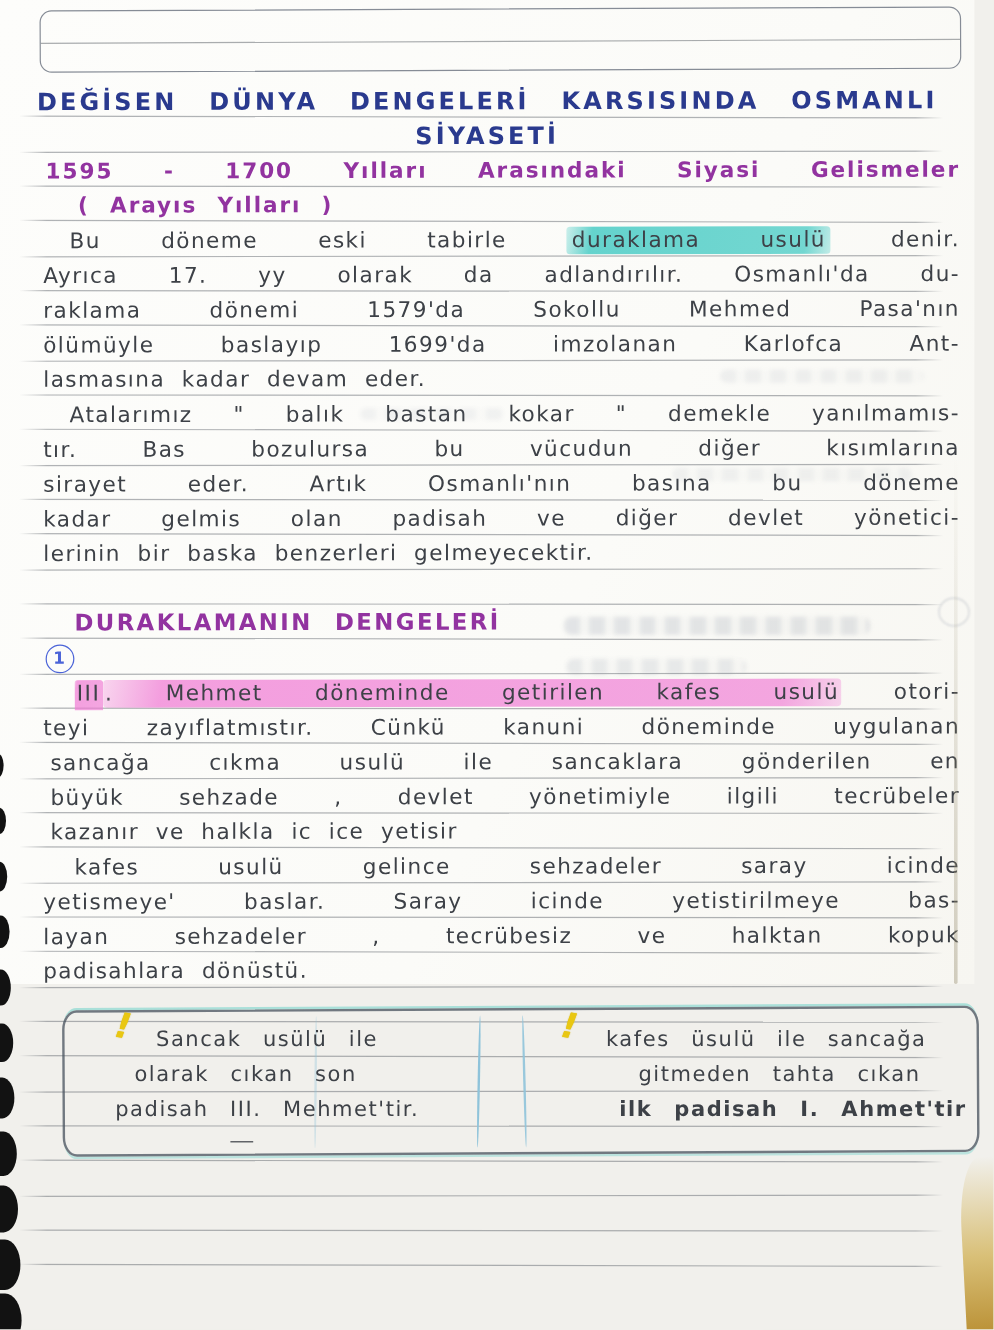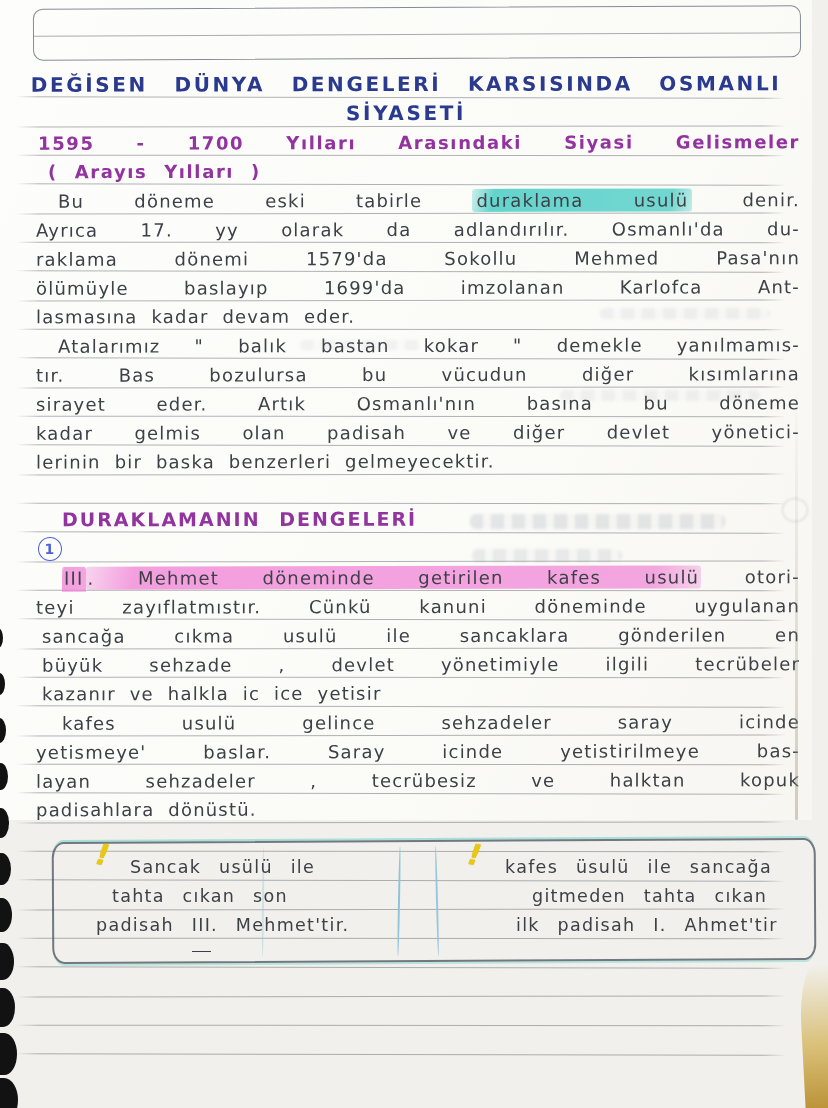--- a/index.html
+++ b/index.html
@@ -80,21 +80,21 @@
         <div class="rule" style="top: 938px; transform: rotate(0.05deg);"></div>
         <div class="rule" style="top: 967px; transform: rotate(0.12deg);"></div>
         <div class="rule" style="top: 996px; transform: rotate(-0.08deg);"></div>
         <div class="rule" style="top: 1025px; transform: rotate(0.05deg);"></div>
         <div class="rule" style="top: 1054px; transform: rotate(0.12deg);"></div>
       </div>
     <div id="lines">
         <div class="line title" style="top: 72px; left: 30px; right: 30px; text-align: center;"><span>DEĞİSEN DÜNYA DENGELERİ KARSISINDA OSMANLI</span></div>
         <div class="line title" style="top: 101px; left: 30px; right: 30px; text-align: center;"><span>SİYASETİ</span></div>
         <div class="line purple fill" style="top: 130px; left: 38px; width: 762px;"><span>1595 - 1700 Yılları Arasındaki Siyasi Gelismeler</span></div>
-        <div class="line purple" style="top: 159px; left: 48px;"><span>( Arayıs Yılları )</span></div>
+        <div class="line purple" style="top: 159px; left: 65px;"><span>( Arayıs Yılları )</span></div>
         <div class="line fill" style="top: 188px; left: 58px; width: 742px;"><span>Bu döneme eski tabirle </span><span class="hl-teal">duraklama usulü</span><span> denir.</span></div>
         <div class="line fill" style="top: 217px; left: 36px; width: 764px;"><span>Ayrıca 17. yy olarak da adlandırılır. Osmanlı'da du-</span></div>
         <div class="line fill" style="top: 246px; left: 36px; width: 764px;"><span>raklama dönemi 1579'da Sokollu Mehmed Pasa'nın</span></div>
         <div class="line fill" style="top: 275px; left: 36px; width: 764px;"><span>ölümüyle baslayıp 1699'da imzolanan Karlofca Ant-</span></div>
         <div class="line" style="top: 304px; left: 36px;"><span>lasmasına kadar devam eder.</span></div>
         <div class="line fill" style="top: 333px; left: 58px; width: 742px;"><span>Atalarımız " balık bastan kokar " demekle yanılmamıs-</span></div>
         <div class="line fill" style="top: 362px; left: 36px; width: 764px;"><span>tır. Bas bozulursa bu vücudun diğer kısımlarına</span></div>
         <div class="line fill" style="top: 391px; left: 36px; width: 764px;"><span>sirayet eder. Artık Osmanlı'nın basına bu döneme</span></div>
         <div class="line fill" style="top: 420px; left: 36px; width: 764px;"><span>kadar gelmis olan padisah ve diğer devlet yönetici-</span></div>
         <div class="line" style="top: 449px; left: 36px;"><span>lerinin bir baska benzerleri gelmeyecektir.</span></div>
@@ -112,26 +112,26 @@
       </div>
 
     <div class="note-box">
       <div class="vdiv crease"></div>
       <div class="vdiv a"></div>
       <div class="vdiv b"></div>
     </div>
     <div id="boxtext">
         <span class="excl" style="left: 96px; top: 838px;">!</span>
         <div class="box-line" style="top: 855px; left: 130px;"><span>Sancak usülü ile</span></div>
-        <div class="box-line" style="top: 884px; left: 112px;"><span>tahta cıkan son</span></div>
+        <div class="box-line" style="top: 884px; left: 112px;"><span>olarak cıkan son</span></div>
         <div class="box-line" style="top: 913px; left: 96px;"><span>padisah </span><span class="roman">III</span><span>. Mehmet'tir.</span></div>
         <span class="excl" style="left: 468px; top: 838px;">!</span>
         <div class="box-line" style="top: 855px; left: 505px;"><span>kafes üsulü ile sancağa</span></div>
         <div class="box-line" style="top: 884px; left: 532px;"><span>gitmeden tahta cıkan</span></div>
-        <div class="box-line" style="top: 913px; left: 516px;"><span>ilk padisah I. Ahmet'tir</span></div>
+        <div class="box-line" style="top: 913px; left: 516px; font-weight: bold;"><span>ilk padisah I. Ahmet'tir</span></div>
       </div>
 
     <div class="smudge" style="left:470px;top:514px;width:255px;height:15px;"></div>
     <div class="smudge" style="left:472px;top:549px;width:150px;height:13px;opacity:.8;"></div>
     <div class="smudge" style="left:600px;top:308px;width:170px;height:11px;opacity:.55;"></div>
     <div class="smudge" style="left:560px;top:390px;width:200px;height:11px;opacity:.5;"></div>
     <div class="smudge" style="left:300px;top:340px;width:120px;height:10px;opacity:.45;"></div>
     <div class="smudge circ" style="left:782px;top:498px;width:24px;height:22px;"></div>
 
     <div class="page-right-edge"></div>

